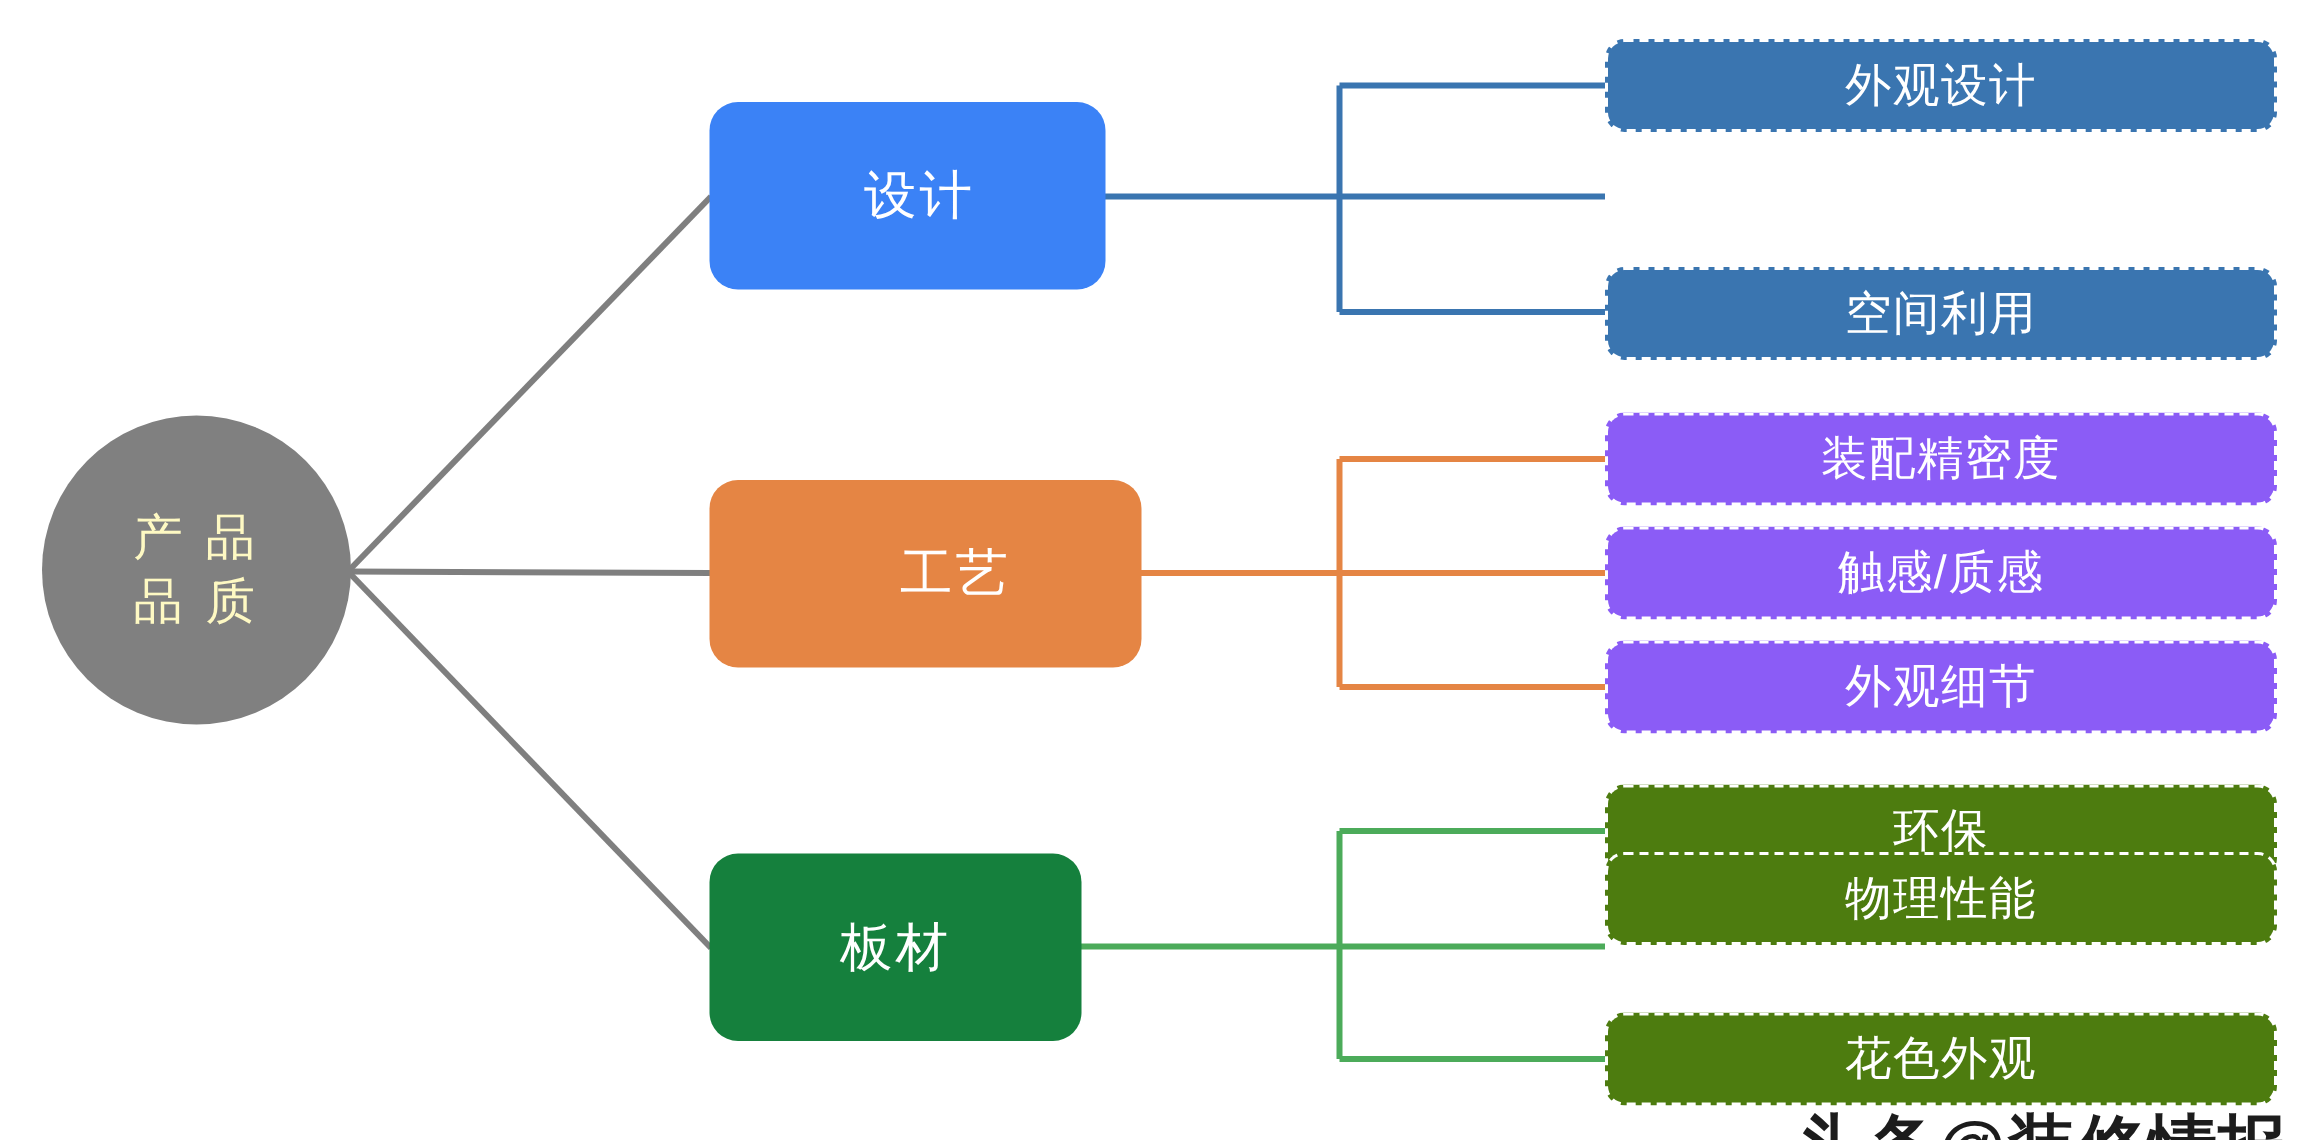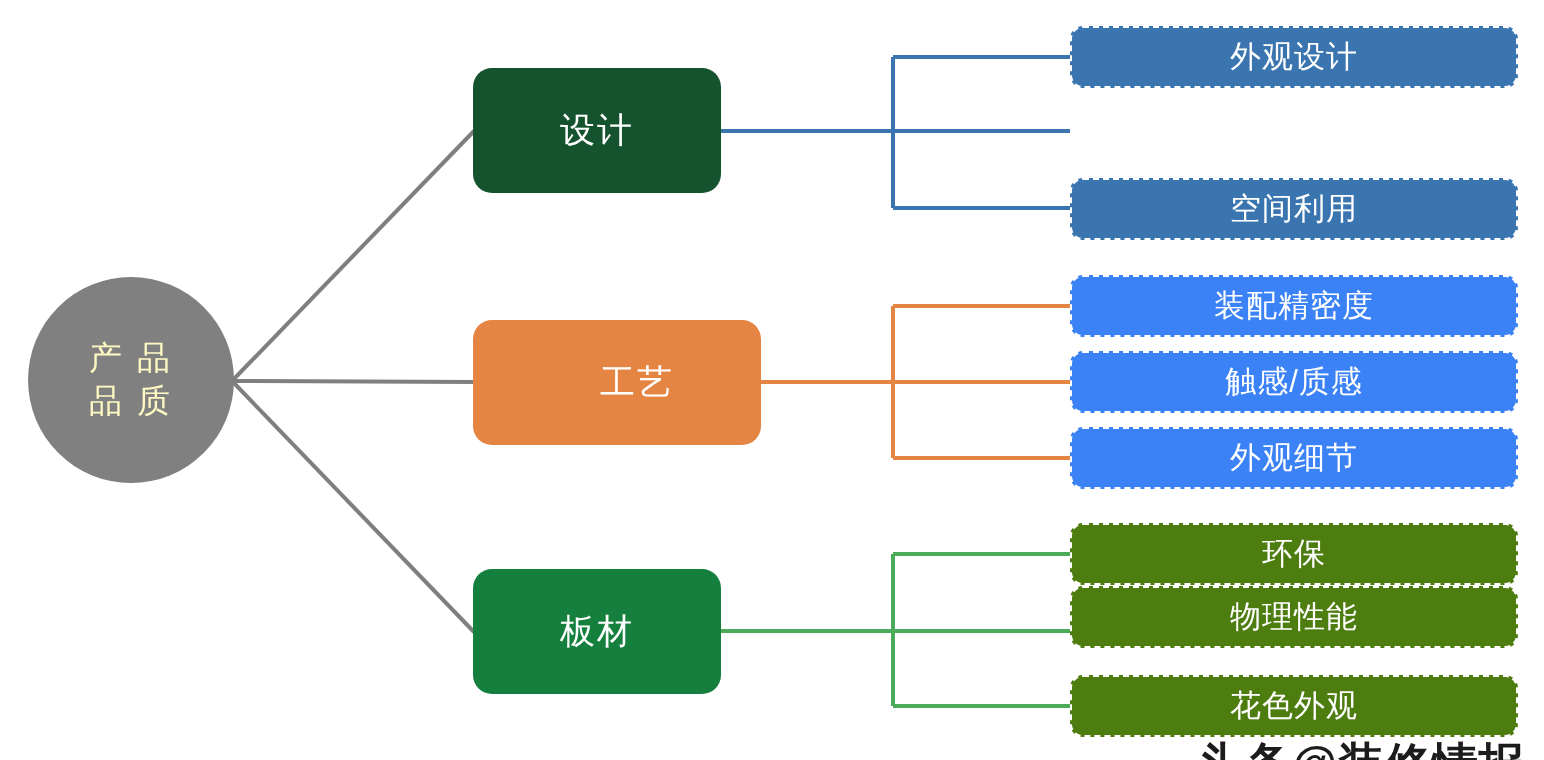--- a/index.html
+++ b/index.html
@@ -54,21 +54,21 @@
     height: 125px;
     border-radius: 19px;
     display: flex;
     align-items: center;
     justify-content: center;
     color: #ffffff;
     font-size: 35px;
     letter-spacing: 2px;
     white-space: nowrap;
   }
-  .branch-node.b-design   { top: 68px;  background: #14532d; }
+  .branch-node.b-design   { top: 68px;  background: #3b82f6; padding-left: 16px; }
   .branch-node.b-craft    { top: 320px; background: #e58544; padding-left: 40px; }
   .branch-node.b-board    { top: 569px; background: #15803d; }
 
   
   .leaf-node {
     position: absolute;
     left: 1070px;
     width: 448px;
     height: 62px;
     border-radius: 13px;
@@ -76,32 +76,32 @@
     box-sizing: border-box;
     display: flex;
     align-items: center;
     justify-content: center;
     color: #ffffff;
     font-size: 31px;
     letter-spacing: 1px;
     white-space: nowrap;
   }
   .leaf-blue   { background: #3a75b0; }
-  .leaf-orange { background: #3b82f6; }
+  .leaf-orange { background: #8b5cf6; }
   .leaf-green  { background: #4d7c0f; }
 
   
   .lp-b0 { top: 26px; }
   .lp-b1 { top: 103px; }
   .lp-b2 { top: 178px; }
   .lp-o0 { top: 275px; }
   .lp-o1 { top: 351px; }
   .lp-o2 { top: 427px; }
   .lp-g0 { top: 523px; }
-  .lp-g1 { top: 586px; }
+  .lp-g1 { top: 568px; }
   .lp-g2 { top: 675px; }
 
   
   .watermark {
     position: absolute;
     left: 1198px;
     top: 686px;
     font-size: 46px;
     font-weight: bold;
     letter-spacing: 1px;

